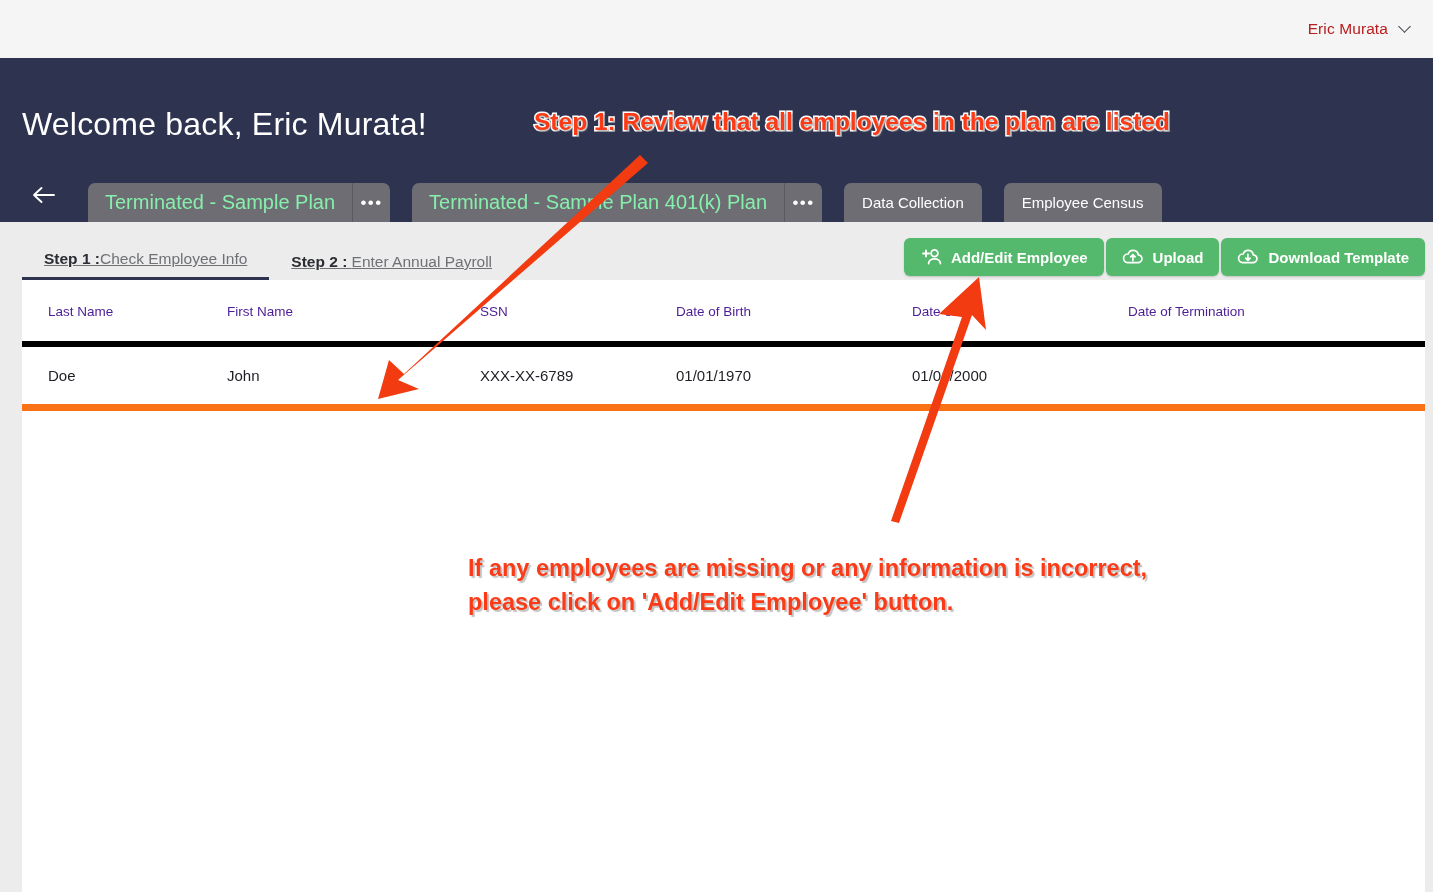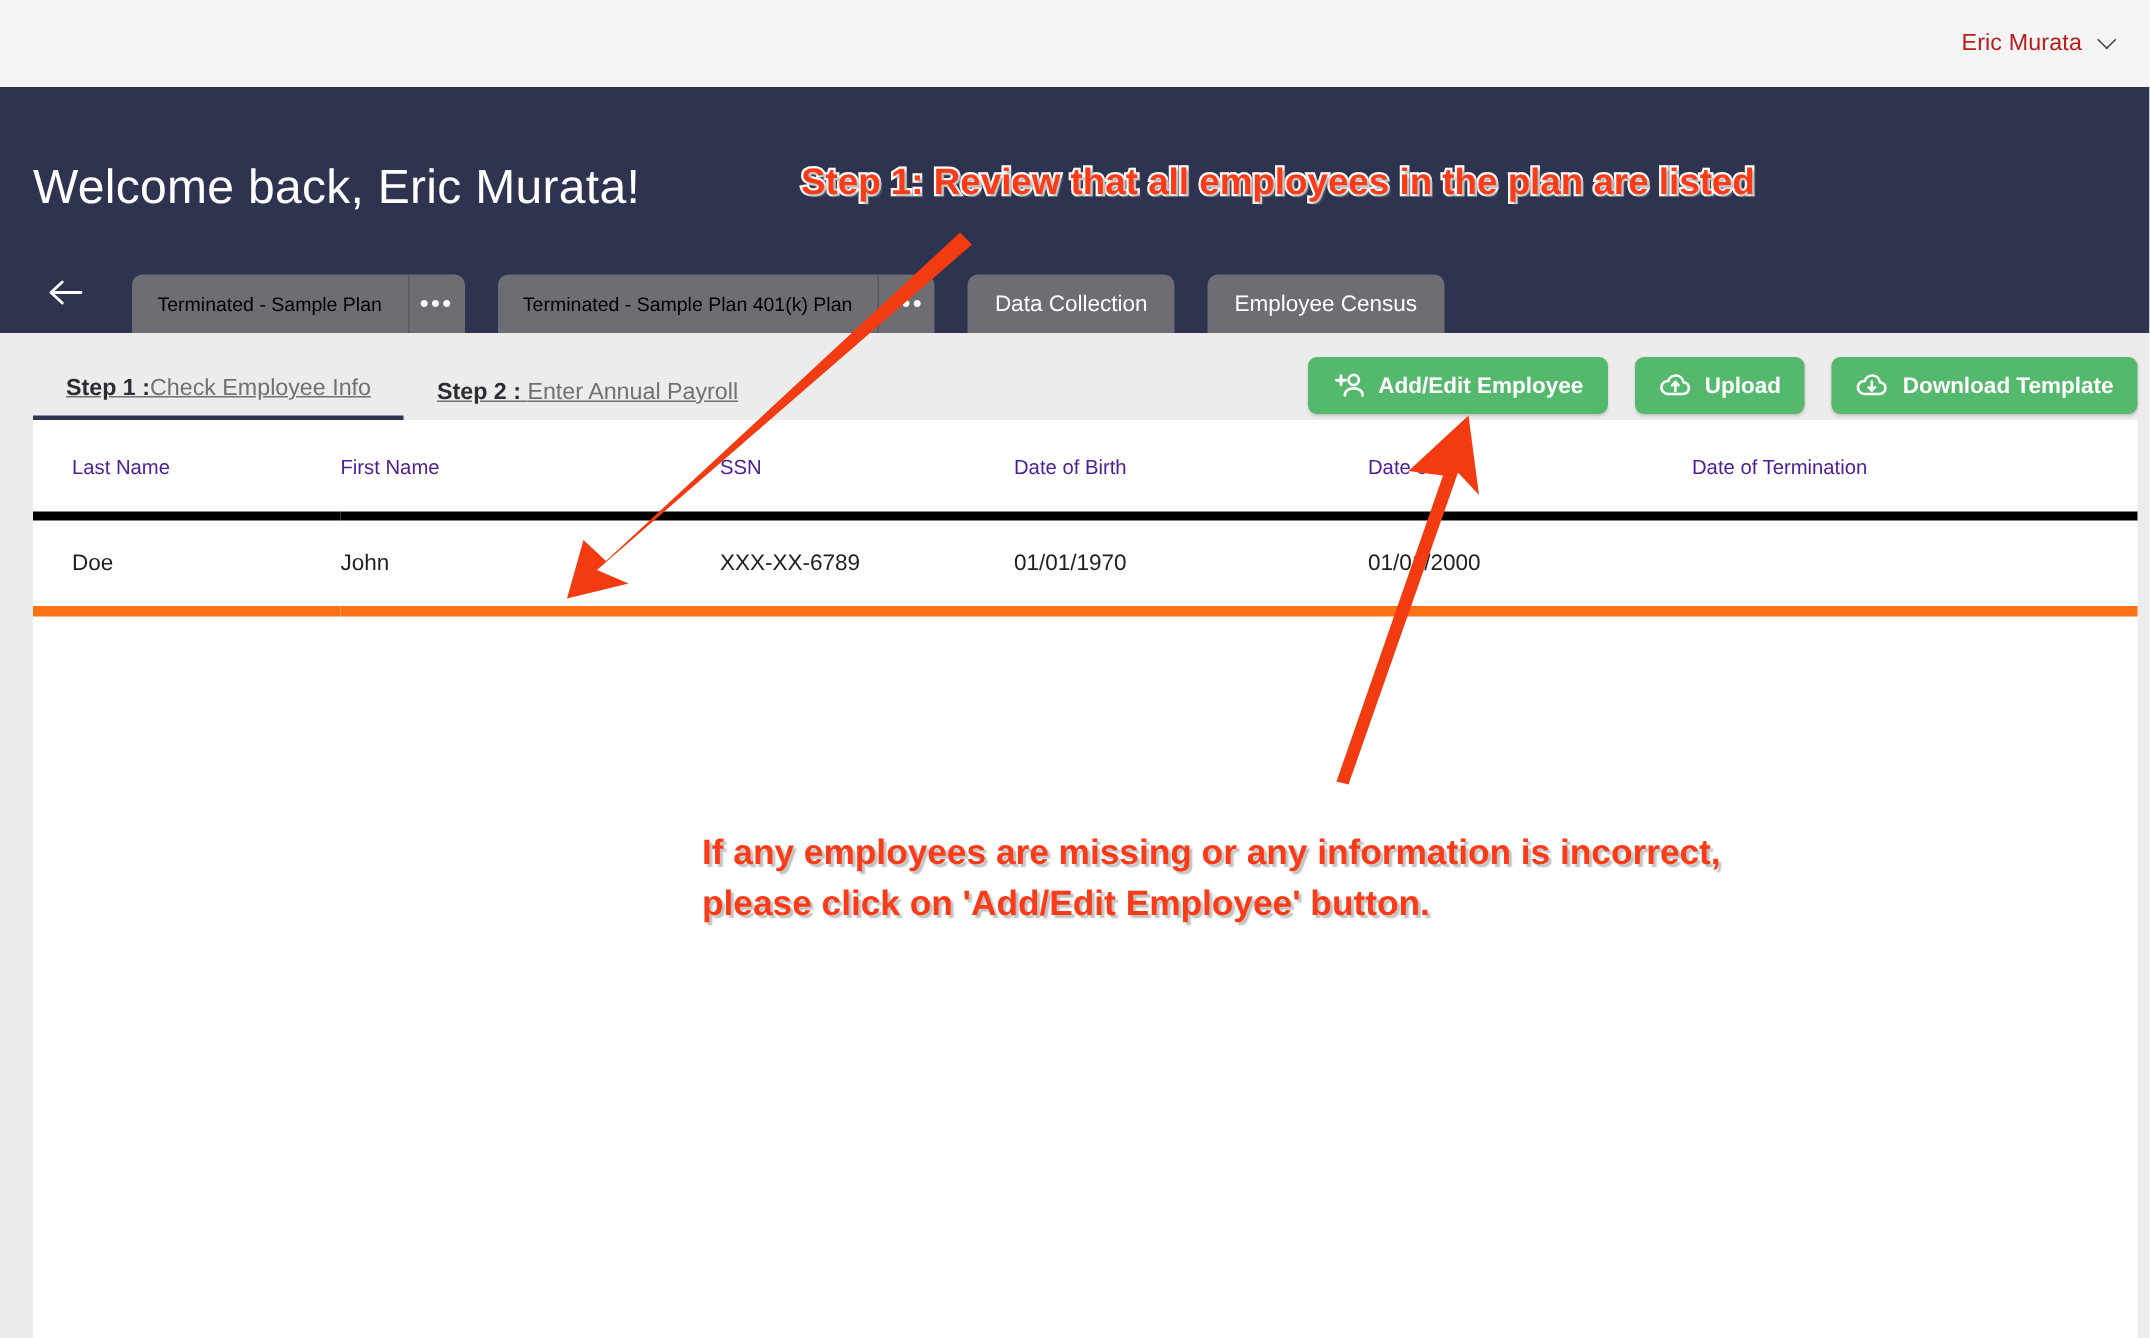--- a/index.html
+++ b/index.html
@@ -55,21 +55,21 @@
     padding-bottom: 10px;
   }
   .back-arrow svg { display: block; }
   .plan-tab {
     display: flex; align-items: stretch; height: 39px;
     background: #6d6d73; border-radius: 7px 7px 0 0;
     margin-left: 22px; overflow: hidden; cursor: pointer;
   }
   .plan-tab .label {
     display: flex; align-items: center; padding: 4px 17px;
-    color: #000000; font-size: 13px; white-space: nowrap;
+    color: #86efac; font-size: 20px; white-space: nowrap;
   }
   .plan-tab .dots {
     display: flex; align-items: center; justify-content: center;
     width: 38px; border-left: 1px solid #5a5a60;
     color: #ffffff; font-size: 17px; letter-spacing: 1.5px;
     cursor: pointer;
   }
   .nav-tab {
     display: flex; align-items: center; height: 39px; padding: 16px 18px;
     background: #6d6d73; border-radius: 7px 7px 0 0;
@@ -78,21 +78,21 @@
   }
 
   
   .content-wrap {
     position: absolute; left: 0; top: 222px;
     width: 1433px; height: 670px;
     background: #ececec;
   }
   .action-bar {
     position: absolute; right: 8px; top: 16px;
-    display: flex; align-items: center; gap: 18px;
+    display: flex; align-items: center; gap: 2px;
   }
   .gbtn {
     display: flex; align-items: center; gap: 9px;
     height: 38px; padding: 0 16px;
     background: #55b96d; border: none; border-radius: 6px;
     color: #ffffff; font-size: 15px; font-weight: 700;
     cursor: pointer; box-shadow: 0 1px 2px rgba(0,0,0,.18);
     font-family: "Liberation Sans", sans-serif;
   }
   .gbtn svg { display: block; flex: none; }

